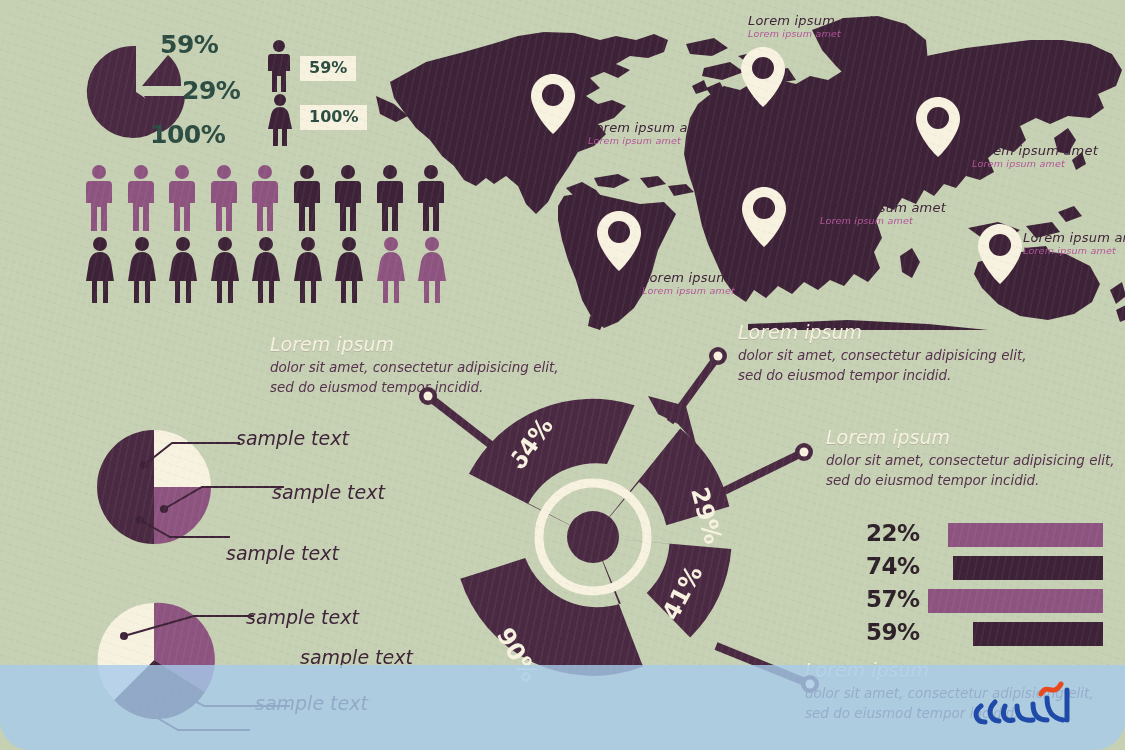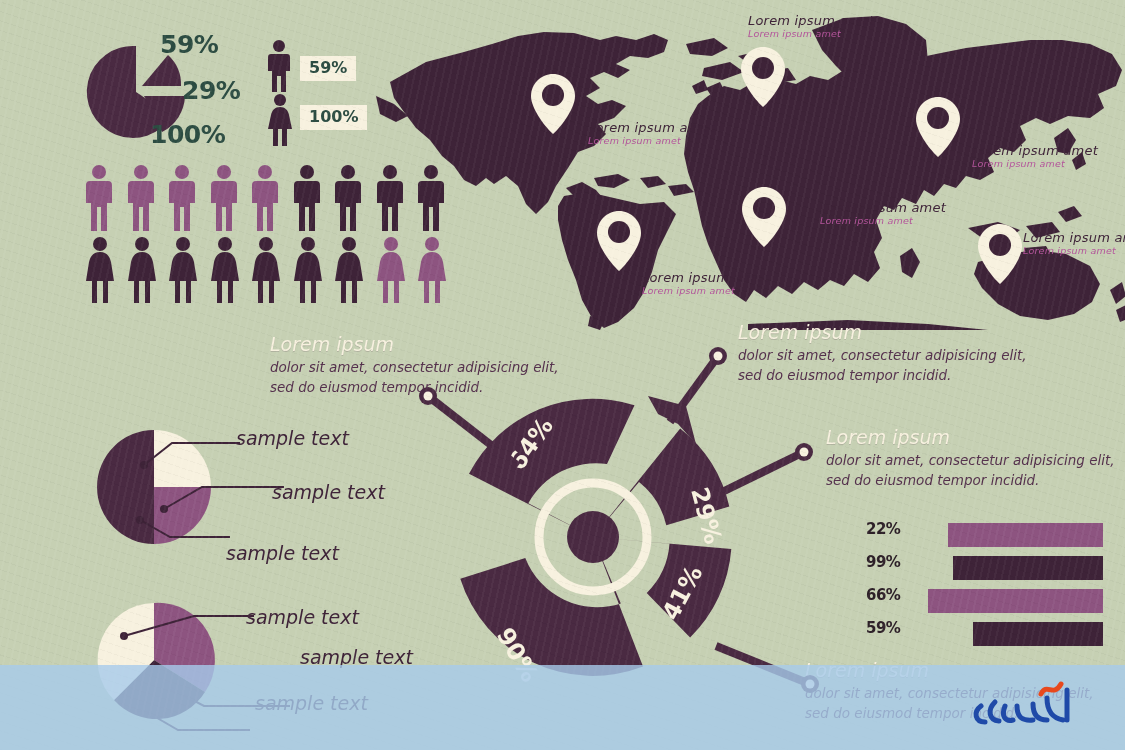--- a/index.html
+++ b/index.html
@@ -3,21 +3,21 @@
 <meta charset="utf-8">
 <title>Infographic</title>
 <style>
   html,body{margin:0;padding:0;}
   body{
     width:1125px;height:750px;overflow:hidden;
     background:#c6d0b3;
     font-family:"DejaVu Sans", sans-serif;
     position:relative;
   }
-  #stage{position:absolute;left:0;top:0;width:1125px;height:750px;overflow:hidden;background:#c6d0b3;}
+  #stage{position:absolute;left:0;top:0;width:1125px;height:750px;overflow:hidden;background:#c6d0b3;border-radius:30px;}
 
   
   .abs{position:absolute;}
 
   .pct-big{
     color:#2c4c42;
     font-family:"DejaVu Sans", sans-serif;
     font-weight:700;
     font-size:25px;
     letter-spacing:-0.5px;
@@ -87,21 +87,21 @@
     font-size:19px;
     font-style:italic;
     white-space:nowrap;
   }
 
   
   .barpct{
     position:absolute;
     color:#2d2028;
     font-weight:700;
-    font-size:15px;
+    font-size:23px;
     letter-spacing:-0.5px;
   }
   .bar{position:absolute;height:24px;}
 
   
   #blueveil{
     left:0;top:665px;width:1125px;height:85px;
     background:rgba(166,203,235,.80);
     pointer-events:none;
   }
@@ -538,24 +538,24 @@
       <circle cx="48" cy="110" r="4" fill="#3e2338"></circle>
     </svg>
   </div>
   <div class="sample" style="left:246px;top:606px;">sample text</div>
   <div class="sample" style="left:300px;top:646px;">sample text</div>
   <div class="sample" style="left:255px;top:692px;">sample text</div>
 
   <div class="abs barpct" style="left:866px;top:520px;">22%</div>
   <div class="abs bar" style="left:948px;top:523px;width:155px;background:#8d5480;"></div>
 
-  <div class="abs barpct" style="left:866px;top:553px;">99%</div>
+  <div class="abs barpct" style="left:866px;top:553px;">74%</div>
   <div class="abs bar" style="left:953px;top:556px;width:150px;background:#3e2338;"></div>
 
-  <div class="abs barpct" style="left:866px;top:586px;">66%</div>
+  <div class="abs barpct" style="left:866px;top:586px;">57%</div>
   <div class="abs bar" style="left:928px;top:589px;width:175px;background:#8d5480;"></div>
 
   <div class="abs barpct" style="left:866px;top:619px;">59%</div>
   <div class="abs bar" style="left:973px;top:622px;width:130px;background:#3e2338;"></div>
 
   <div class="noiseov"></div>
 
   <div class="abs" id="blueveil"></div>
 
   <div class="abs" id="logo">

